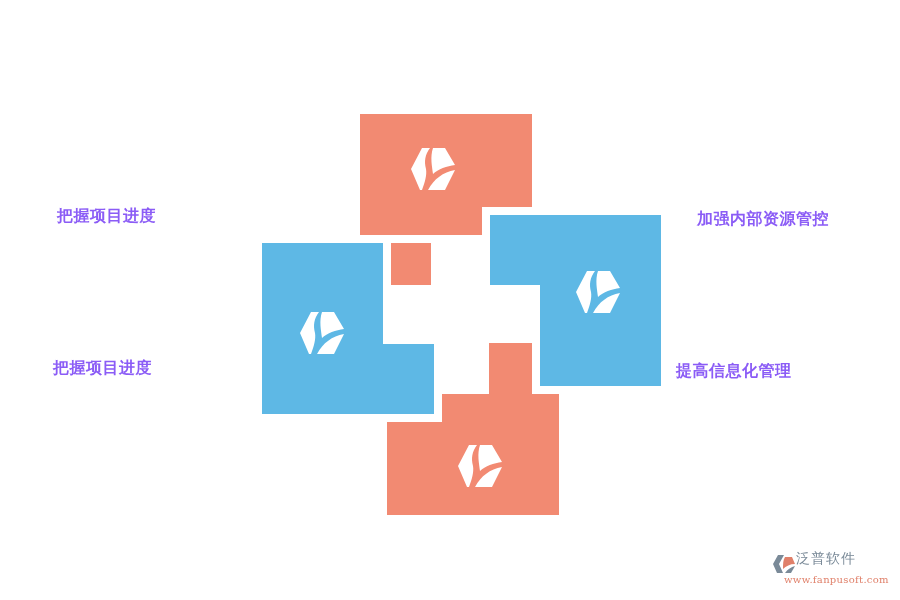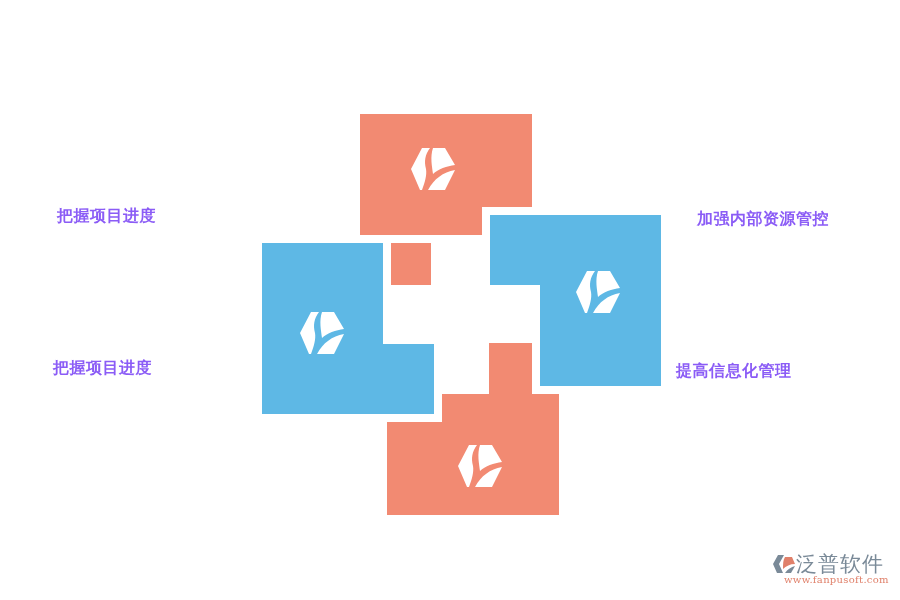--- a/index.html
+++ b/index.html
@@ -9,21 +9,21 @@
     }
     .blk { position: absolute; }
     .coral { background: #f28a72; }
     .blue { background: #5eb8e5; }
     .icon { position: absolute; width: 46px; height: 44px; }
     .label {
       position: absolute; font-size: 16px; font-weight: bold; color: #8b5cf6;
       white-space: nowrap; letter-spacing: 0.5px; text-align: center;
     }
     .brand { position: absolute; left: 768px; top: 552px; width: 126px; height: 40px; }
-    .brand-name { position: absolute; left: 28px; top: -2px; font-size: 21px; color: #7a8a98; font-family: "DejaVu Sans", sans-serif; letter-spacing: 1px; }
+    .brand-name { position: absolute; left: 28px; top: -2px; font-size: 14px; color: #7a8a98; font-family: "DejaVu Sans", sans-serif; letter-spacing: 1px; }
     .brand-url { position: absolute; left: 16px; top: 22px; font-size: 10px; color: #e0806a; font-family: "DejaVu Serif", serif; letter-spacing: 0.3px; }
     .brand-logo { position: absolute; left: 4px; top: 2px; width: 24px; height: 20px; }
   </style>
 </head>
 <body>
 
 <div>
   <div class="blk coral" style="left:360px; top:114px; width:172px; height:93px;"></div>
   <div class="blk coral" style="left:360px; top:207px; width:122px; height:28px;"></div>
   <div class="blk coral" style="left:391px; top:243px; width:40px; height:42px;"></div>

